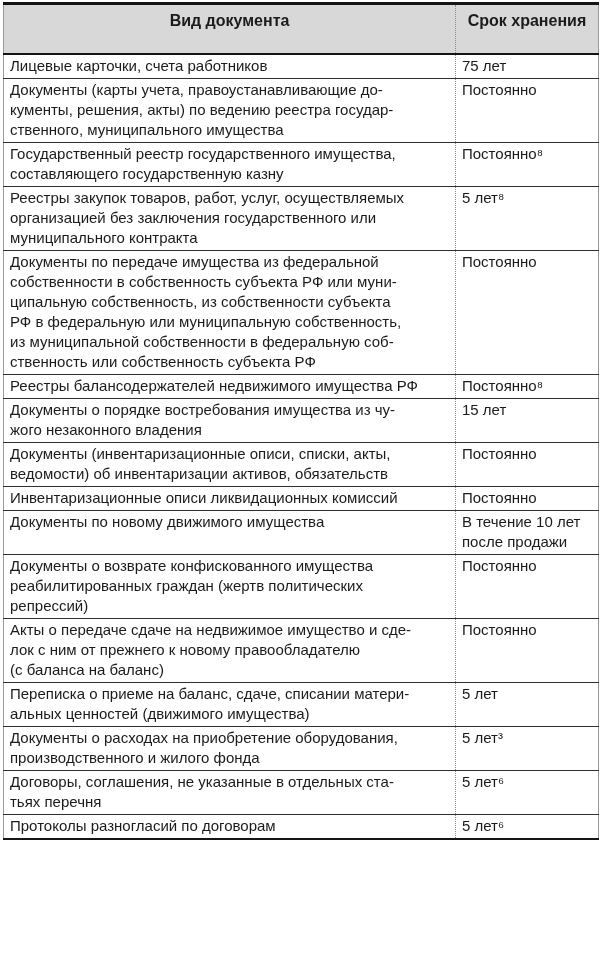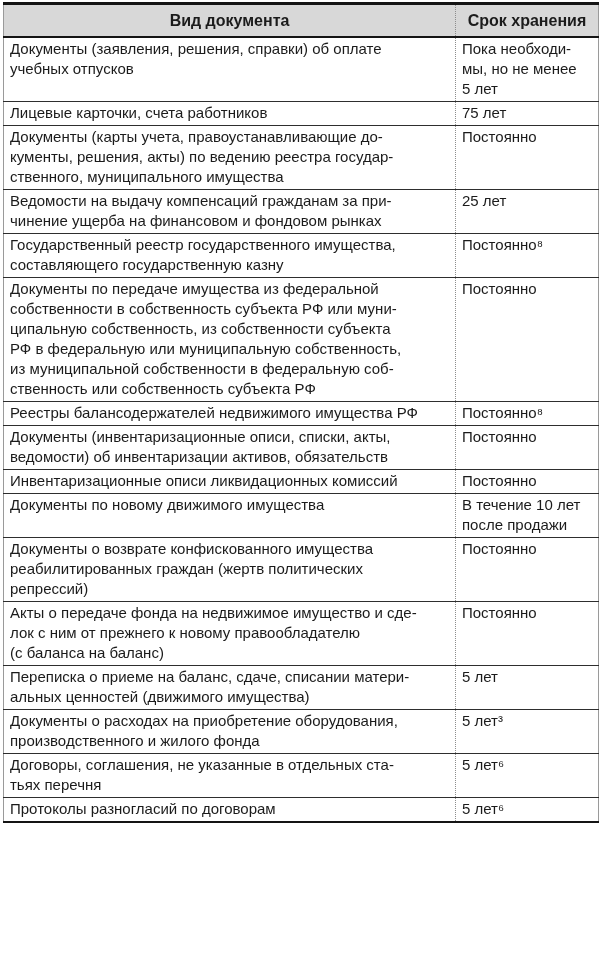--- a/index.html
+++ b/index.html
@@ -33,21 +33,21 @@
     border-bottom: 2px solid #141414;
   }
 
   
   thead th {
     background: #d8d8d8;
     font-weight: bold;
     font-size: 16px;
     line-height: 20px;
     vertical-align: middle;
-    padding: 6px 4px 5px 4px;
+    padding: 6px 4px 22px 4px;
     border-bottom: 2px solid #141414;
   }
   thead th.h-doc {
     border-right: 1px dotted #8d8d8d;
   }
 
   
   tbody td {
     font-size: 15px;
     line-height: 20px;
@@ -74,58 +74,57 @@
       <col class="c-term">
     </colgroup>
     <thead>
       <tr>
         <th class="h-doc">Вид документа</th>
         <th class="h-term">Срок хранения</th>
       </tr>
     </thead>
     <tbody>
         <tr>
-    <td class="doc">Документы (заявления, решения, справки) об оплате
-учебных отпусков</td>
-    <td class="term">Пока необходи-
-мы, но не менее
-5 лет</td>
-  </tr>
-        <tr>
     <td class="doc">Лицевые карточки, счета работников</td>
     <td class="term">75 лет</td>
   </tr>
         <tr>
     <td class="doc">Документы (карты учета, правоустанавливающие до-
 кументы, решения, акты) по ведению реестра государ-
 ственного, муниципального имущества</td>
     <td class="term">Постоянно</td>
   </tr>
         <tr>
-    <td class="doc">Ведомости на выдачу компенсаций гражданам за при-
-чинение ущерба на финансовом и фондовом рынках</td>
-    <td class="term">25 лет</td>
-  </tr>
-        <tr>
     <td class="doc">Государственный реестр государственного имущества,
 составляющего государственную казну</td>
     <td class="term">Постоянно⁸</td>
+  </tr>
+        <tr>
+    <td class="doc">Реестры закупок товаров, работ, услуг, осуществляемых
+организацией без заключения государственного или
+муниципального контракта</td>
+    <td class="term">5 лет⁸</td>
   </tr>
         <tr>
     <td class="doc">Документы по передаче имущества из федеральной
 собственности в собственность субъекта РФ или муни-
 ципальную собственность, из собственности субъекта
 РФ в федеральную или муниципальную собственность,
 из муниципальной собственности в федеральную соб-
 ственность или собственность субъекта РФ</td>
     <td class="term">Постоянно</td>
   </tr>
         <tr>
     <td class="doc">Реестры балансодержателей недвижимого имущества РФ</td>
     <td class="term">Постоянно⁸</td>
+  </tr>
+        <tr>
+    <td class="doc">Документы о порядке востребования имущества из чу-
+жого незаконного владения</td>
+    <td class="term">15 лет</td>
   </tr>
         <tr>
     <td class="doc">Документы (инвентаризационные описи, списки, акты,
 ведомости) об инвентаризации активов, обязательств</td>
     <td class="term">Постоянно</td>
   </tr>
         <tr>
     <td class="doc">Инвентаризационные описи ликвидационных комиссий</td>
     <td class="term">Постоянно</td>
   </tr>
@@ -134,21 +133,21 @@
     <td class="term">В течение 10 лет
 после продажи</td>
   </tr>
         <tr>
     <td class="doc">Документы о возврате конфискованного имущества
 реабилитированных граждан (жертв политических
 репрессий)</td>
     <td class="term">Постоянно</td>
   </tr>
         <tr>
-    <td class="doc">Акты о передаче фонда на недвижимое имущество и сде-
+    <td class="doc">Акты о передаче сдаче на недвижимое имущество и сде-
 лок с ним от прежнего к новому правообладателю
 (с баланса на баланс)</td>
     <td class="term">Постоянно</td>
   </tr>
         <tr>
     <td class="doc">Переписка о приеме на баланс, сдаче, списании матери-
 альных ценностей (движимого имущества)</td>
     <td class="term">5 лет</td>
   </tr>
         <tr>

